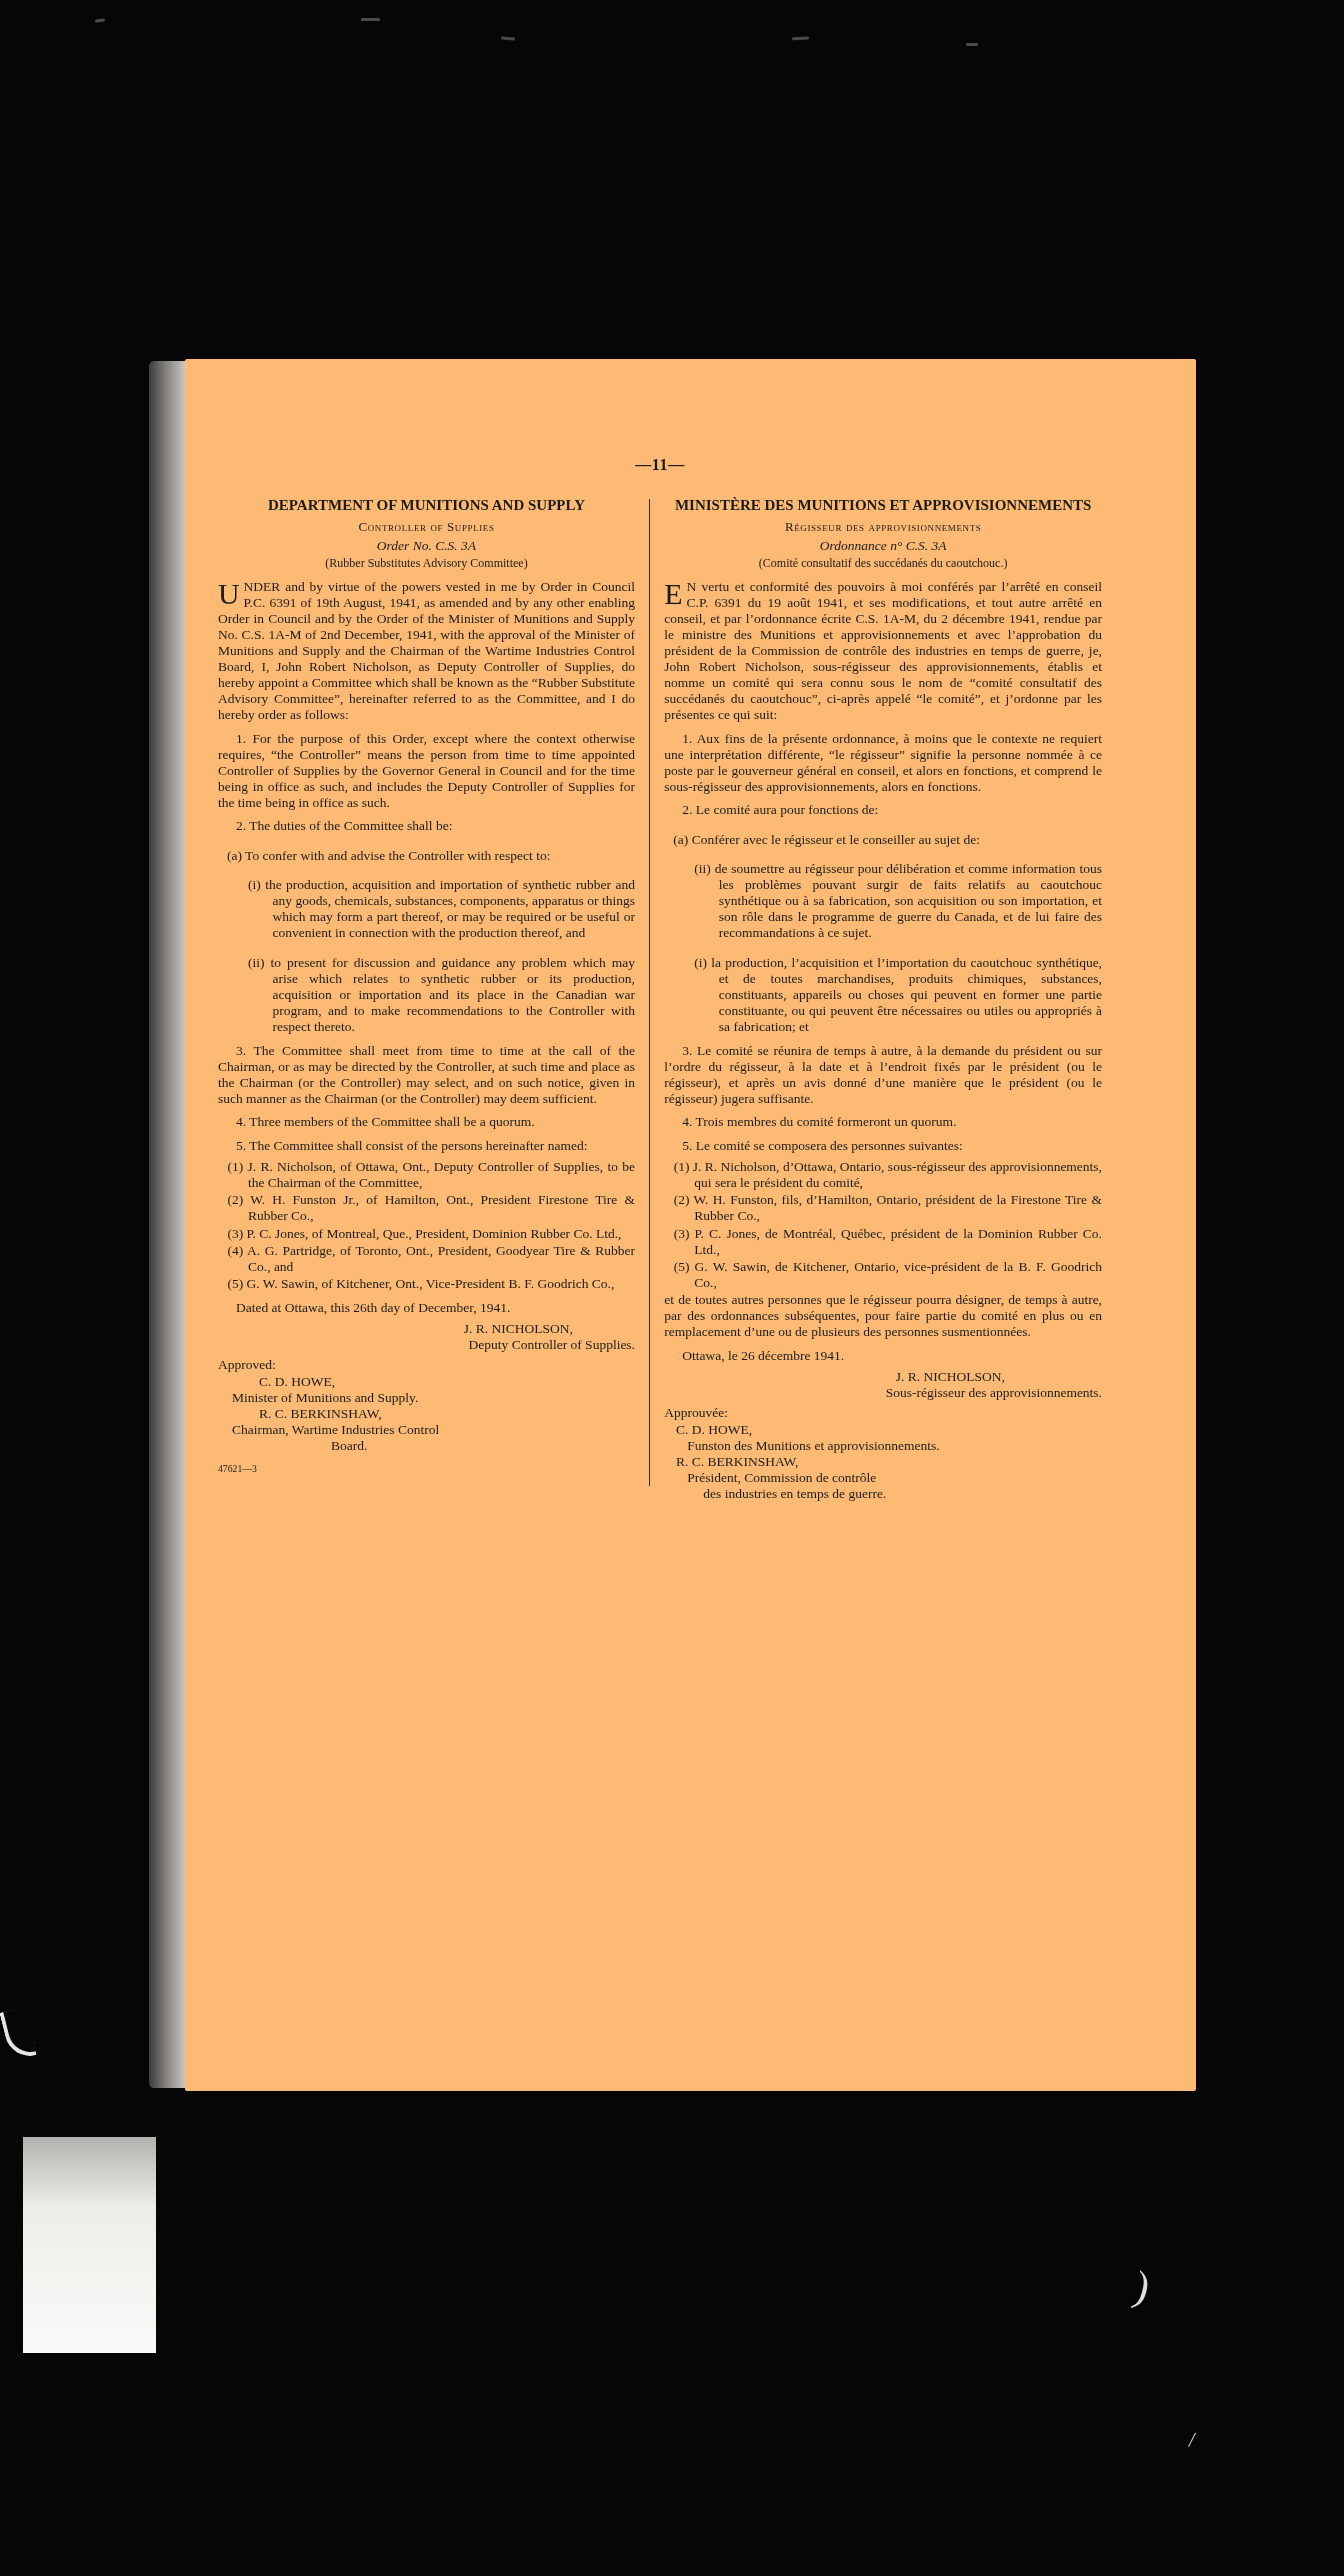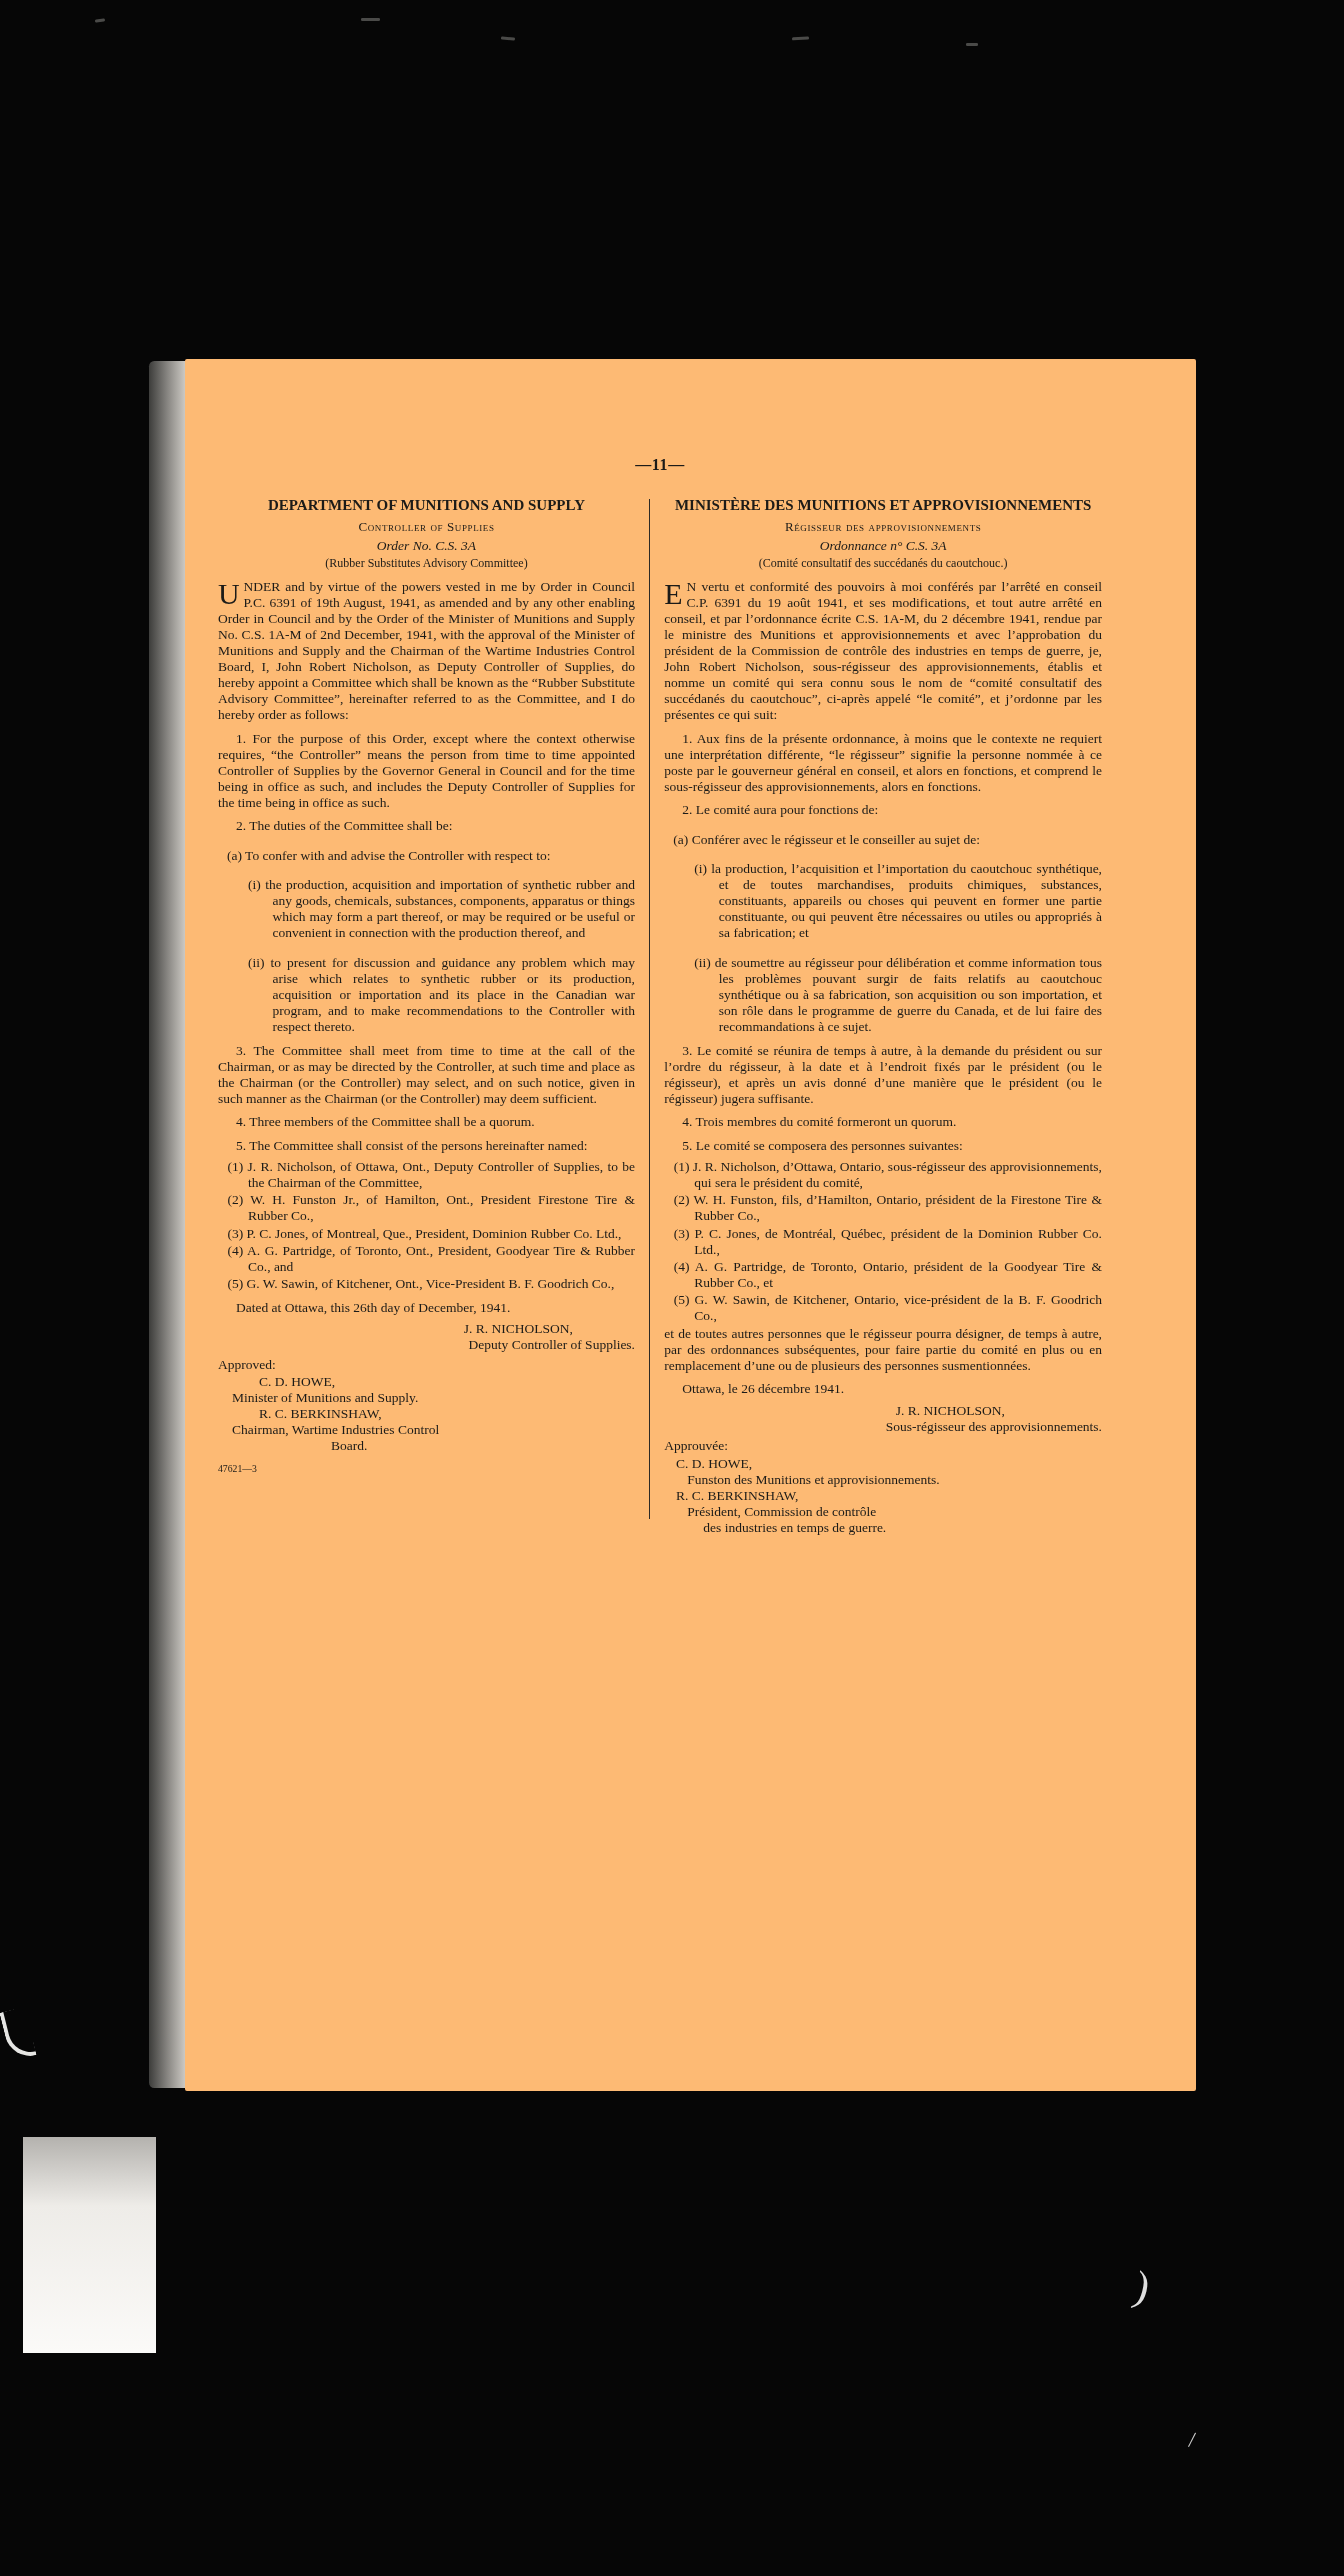--- a/index.html
+++ b/index.html
@@ -137,30 +137,29 @@
       <div class="h-dept">MINISTÈRE DES MUNITIONS ET APPROVISIONNEMENTS</div>
       <div class="h-office">Régisseur des approvisionnements</div>
       <div class="h-order">Ordonnance n° C.S. 3A</div>
       <div class="h-paren">(Comité consultatif des succédanés du caoutchouc.)</div>
 
       <p class="p flush"><span class="dc">E</span><span>N vertu et conformité des pouvoirs à moi conférés par l’arrêté en conseil C.P. 6391 du 19 août 1941, et ses modifications, et tout autre arrêté en conseil, et par l’ordonnance écrite C.S. 1A-M, du 2 décembre 1941, rendue par le ministre des Munitions et approvisionnements et avec l’approbation du président de la Commission de contrôle des industries en temps de guerre, je, John Robert Nicholson, sous-régisseur des approvisionnements, établis et nomme un comité qui sera connu sous le nom de “comité consultatif des succédanés du caoutchouc”, ci-après appelé “le comité”, et j’ordonne par les présentes ce qui suit:</span></p>
 
       <p class="p gap">1. Aux fins de la présente ordonnance, à moins que le contexte ne requiert une interprétation différente, “le régisseur” signifie la personne nommée à ce poste par le gouverneur général en conseil, et alors en fonctions, et comprend le sous-régisseur des approvisionnements, alors en fonctions.</p>
       <p class="p gap">2. Le comité aura pour fonctions de:</p>
       <p class="sub-a">(a) Conférer avec le régisseur et le conseiller au sujet de:</p>
+      <p class="sub-i">(ii) de soumettre au régisseur pour délibération et comme information tous les problèmes pouvant surgir de faits relatifs au caoutchouc synthétique ou à sa fabrication, son acquisition ou son importation, et son rôle dans le programme de guerre du Canada, et de lui faire des recommandations à ce sujet.</p>
       <p class="sub-i">(i) la production, l’acquisition et l’importation du caoutchouc synthétique, et de toutes marchandises, produits chimiques, substances, constituants, appareils ou choses qui peuvent en former une partie constituante, ou qui peuvent être nécessaires ou utiles ou appropriés à sa fabrication; et</p>
-      <p class="sub-i">(ii) de soumettre au régisseur pour délibération et comme information tous les problèmes pouvant surgir de faits relatifs au caoutchouc synthétique ou à sa fabrication, son acquisition ou son importation, et son rôle dans le programme de guerre du Canada, et de lui faire des recommandations à ce sujet.</p>
       <p class="p gap">3. Le comité se réunira de temps à autre, à la demande du président ou sur l’ordre du régisseur, à la date et à l’endroit fixés par le président (ou le régisseur), et après un avis donné d’une manière que le président (ou le régisseur) jugera suffisante.</p>
       <p class="p gap">4. Trois membres du comité formeront un quorum.</p>
       <p class="p gap">5. Le comité se composera des personnes suivantes:</p>
 
       <p class="member">(1) J. R. Nicholson, d’Ottawa, Ontario, sous-régisseur des approvisionnements, qui sera le président du comité,</p>
       <p class="member">(2) W. H. Funston, fils, d’Hamilton, Ontario, président de la Firestone Tire &amp; Rubber Co.,</p>
       <p class="member">(3) P. C. Jones, de Montréal, Québec, président de la Dominion Rubber Co. Ltd.,</p>
-      <p class="member">(4) A. G. Partridge, de Toronto, Ontario, président de la Goodyear Tire &amp; Rubber Co., et</p>
       <p class="member">(5) G. W. Sawin, de Kitchener, Ontario, vice-président de la B. F. Goodrich Co.,</p>
 
       <p class="p flush">et de toutes autres personnes que le régisseur pourra désigner, de temps à autre, par des ordonnances subséquentes, pour faire partie du comité en plus ou en remplacement d’une ou de plusieurs des personnes susmentionnées.</p>
       <p class="p gap">Ottawa, le 26 décembre 1941.</p>
 
       <div class="sig-name">J. R. NICHOLSON,</div>
       <div class="sig-title">Sous-régisseur des approvisionnements.</div>
 
       <div class="appr-label">Approuvée:</div>
       <div class="appr-name">C. D. HOWE,</div>

